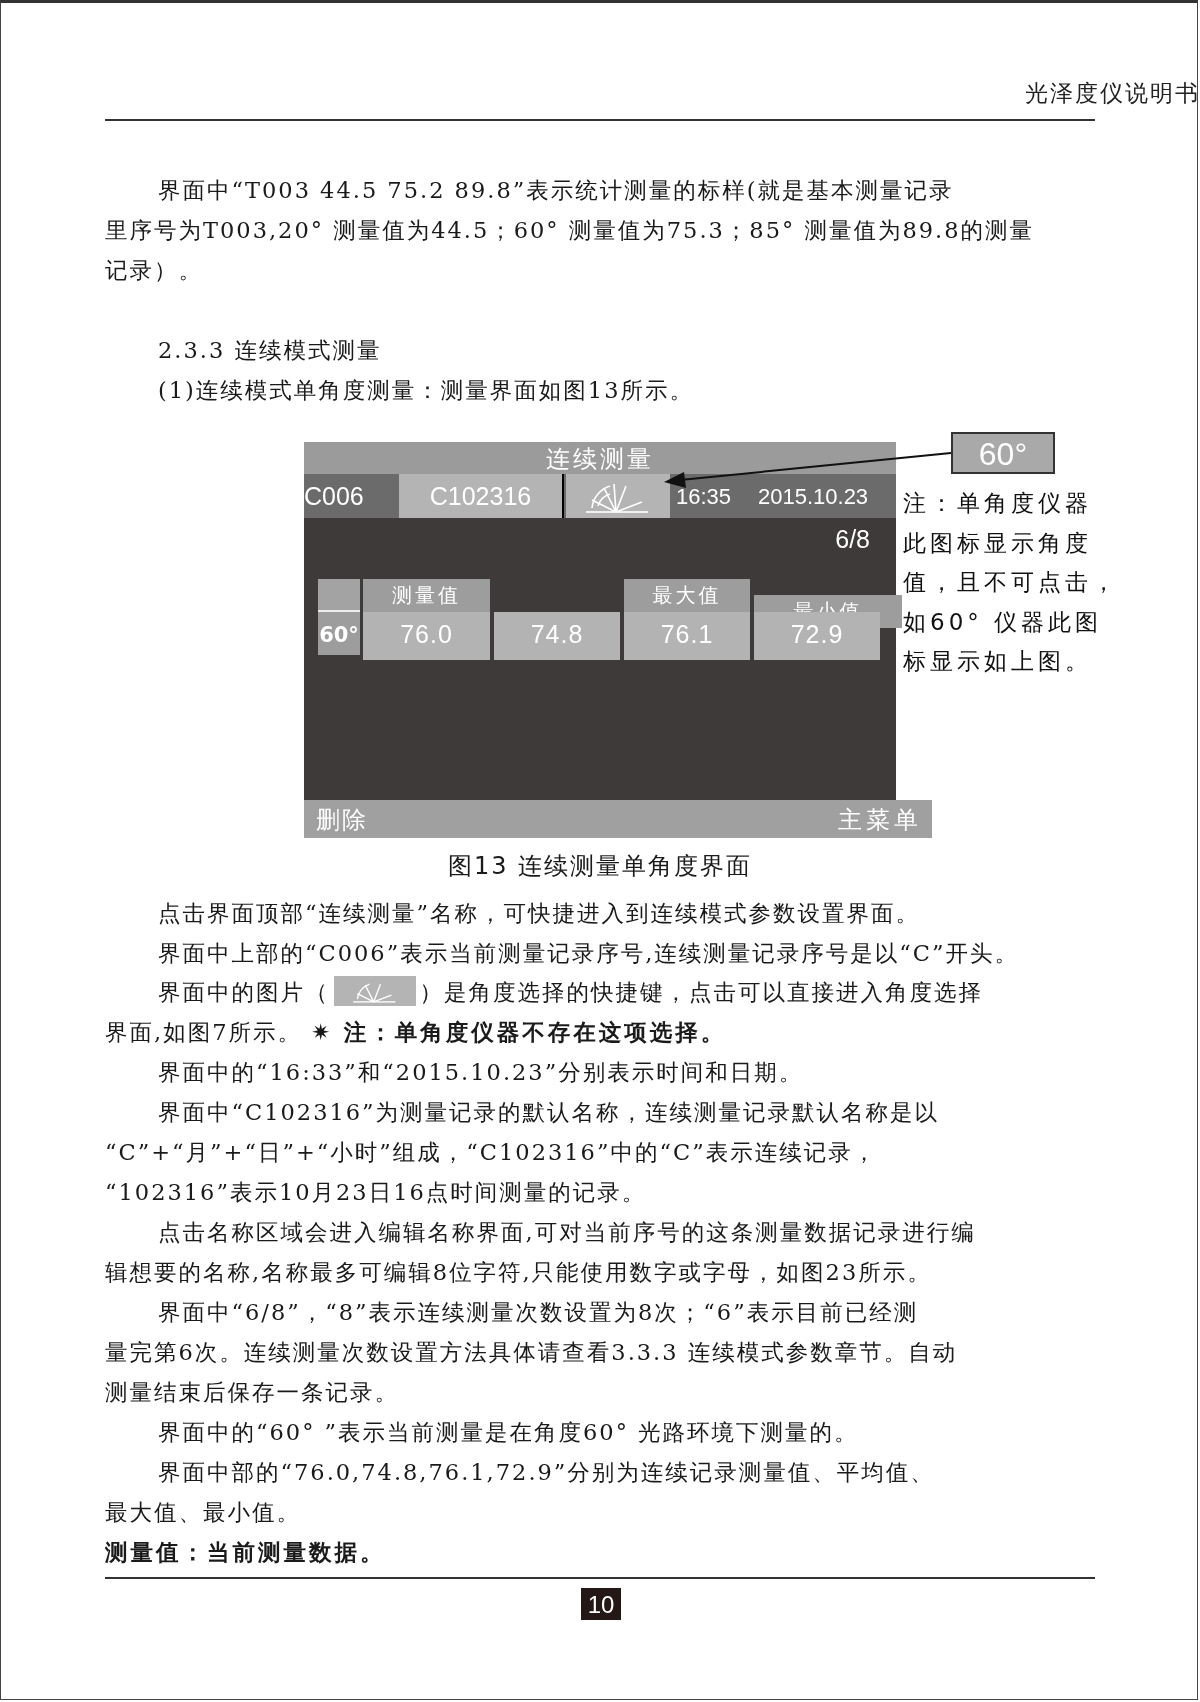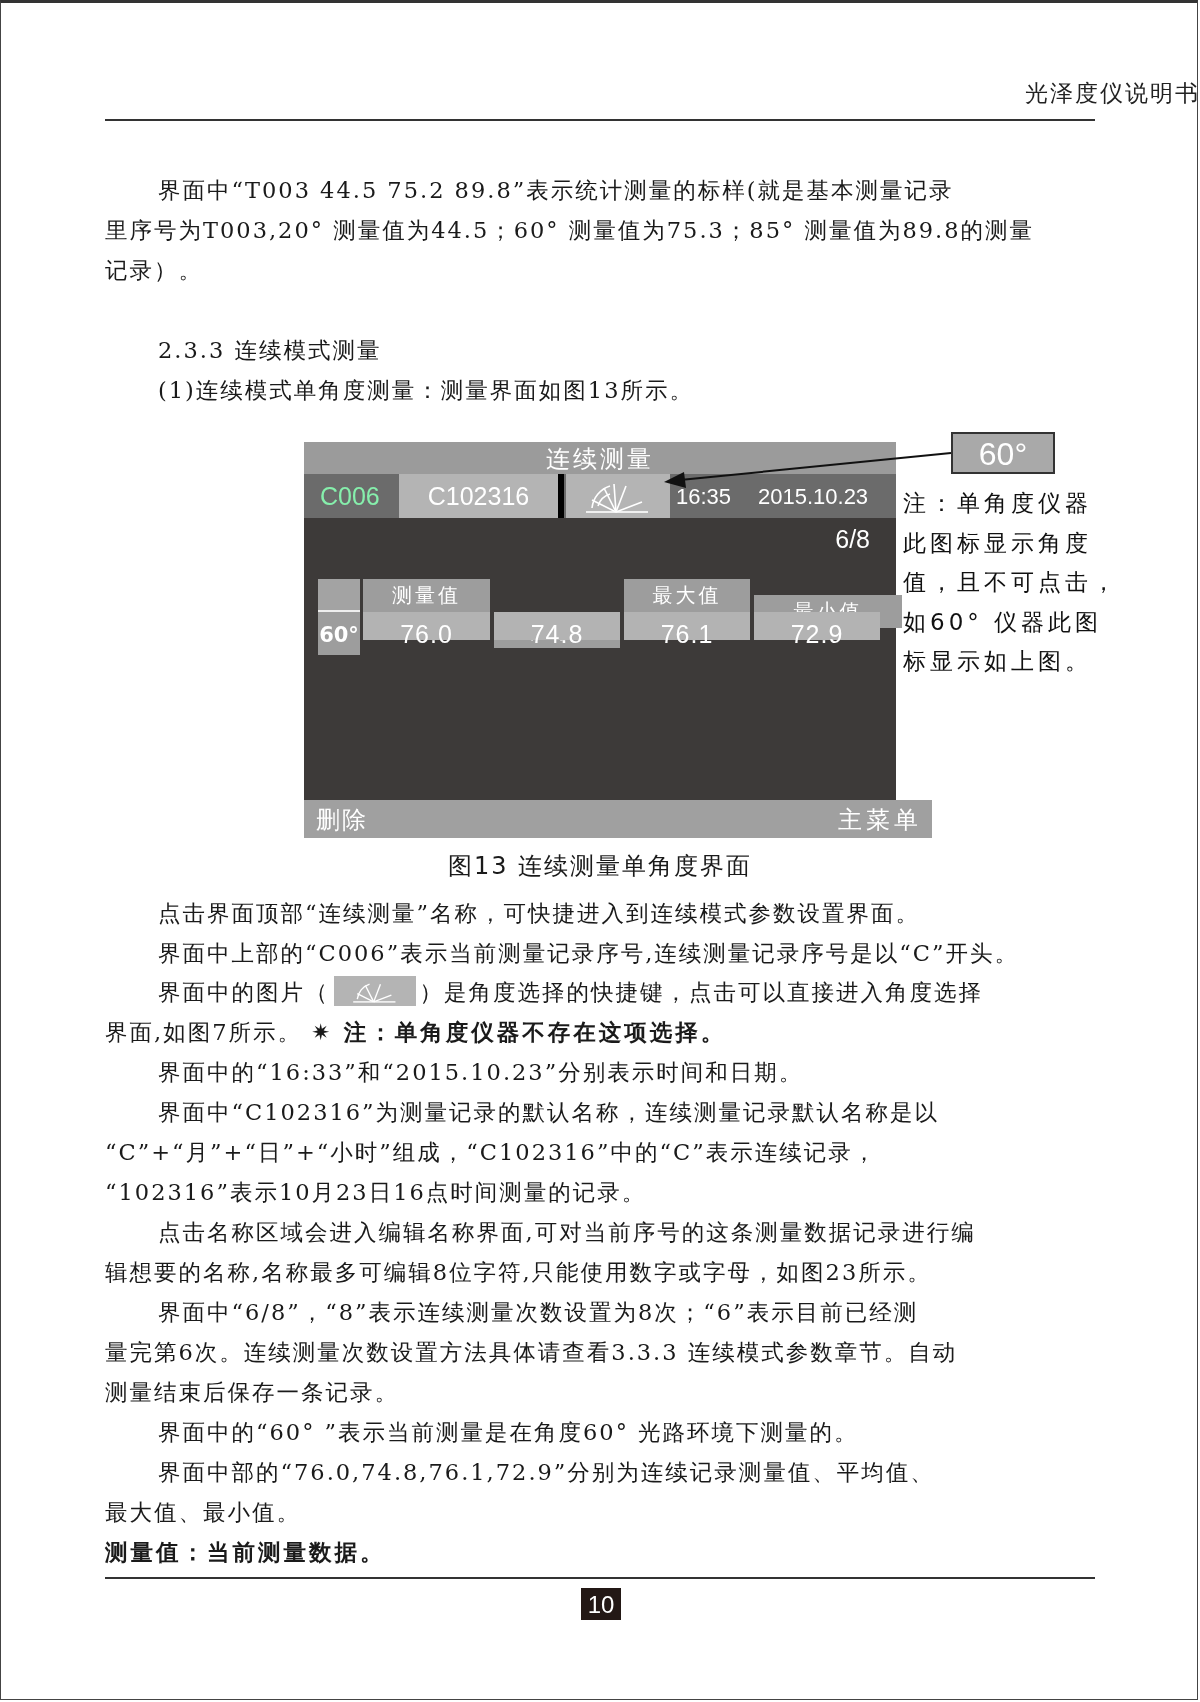--- a/index.html
+++ b/index.html
@@ -13,34 +13,34 @@
   .para { position:absolute; left:105px; width:995px; font-size:22.5px; line-height:40px;
           letter-spacing:2px; white-space:nowrap; }
   .para .indent { display:inline-block; width:53px; }
   .bold { font-family:"DejaVu Sans","Liberation Sans",sans-serif; font-weight:bold; letter-spacing:3px; }
 
   
   .screen { position:absolute; left:304px; top:442px; width:592px; height:396px; background:#3d3a39; }
   .scr-title { position:absolute; left:0; top:0; width:592px; height:32px; background:#9b9b9b;
                color:#fff; text-align:center; font-family:"DejaVu Sans",sans-serif; font-size:24px; line-height:34px; letter-spacing:3px; }
   .scr-row { position:absolute; left:0; top:32px; width:592px; height:44px; background:#6b6b6b; }
-  .scr-rec { position:absolute; left:0; top:0; width:95px; height:44px; color:#86efac;
-             font-family:"Liberation Sans",sans-serif; font-size:25px; line-height:44px; padding-left:16px; box-sizing:border-box; }
+  .scr-rec { position:absolute; left:0; top:0; width:95px; height:44px; color:#ffffff;
+             font-family:"Liberation Sans",sans-serif; font-size:25px; line-height:44px; padding-left:0; box-sizing:border-box; }
   .scr-name { position:absolute; left:95px; top:0; width:165px; height:44px; background:#b4b4b4; color:#fff;
-              font-family:"Liberation Sans",sans-serif; font-size:25px; line-height:44px; text-align:center; border-right:6px solid #000000; box-sizing:border-box; }
+              font-family:"Liberation Sans",sans-serif; font-size:25px; line-height:44px; text-align:center; border-right:2px solid #000000; box-sizing:border-box; }
   .scr-angle-btn { position:absolute; left:262px; top:0; width:104px; height:44px; background:#b4b4b4; }
   .scr-time { position:absolute; left:372px; top:0; height:44px; color:#fff;
               font-family:"Liberation Sans",sans-serif; font-size:22px; line-height:46px; white-space:nowrap; }
   .scr-date { position:absolute; left:454px; top:0; height:44px; color:#fff;
               font-family:"Liberation Sans",sans-serif; font-size:22px; line-height:46px; white-space:nowrap; }
   .scr-count { position:absolute; right:26px; top:78px; color:#fff; font-family:Liberation Sans, sans-serif; font-size:25px; line-height:38px; }
   .scr-table { position:absolute; left:14px; top:137px; }
   .tcell { position:absolute; background:#9d9d9d; color:#fff; font-family:"DejaVu Sans",sans-serif; text-align:center; }
   .thead { height:33px; line-height:33px; font-size:20px; letter-spacing:3px; }
-  .tval { height:28px; line-height:44px; font-size:25px; background:#b3b3b3; font-family:"Liberation Sans",sans-serif; letter-spacing:1px; }
+  .tval { height:48px; line-height:44px; font-size:25px; background:#b3b3b3; font-family:"Liberation Sans",sans-serif; letter-spacing:1px; }
   .angle-corner { position:absolute; left:0; top:0; width:42px; height:33px; background:#a3a3a3; border-bottom:2px solid #eee; box-sizing:border-box; }
   .angle-label { position:absolute; left:0; top:33px; width:42px; height:43px; background:#9d9d9d; color:#fff;
                  font-family:"DejaVu Sans",sans-serif; font-weight:bold; font-size:21px; line-height:46px; text-align:center; }
   .scr-footer { position:absolute; left:0; top:358px; width:592px; height:38px; background:#a0a0a0; color:#fff;
                 font-family:"DejaVu Sans",sans-serif; font-size:24px; line-height:40px;padding-left:36px; }
   .scr-del { position:absolute; left:12px; letter-spacing:2px; }
   .scr-menu { position:absolute; right:10px; letter-spacing:4px; }
 
   .callout-box { position:absolute; left:951px; top:432px; width:104px; height:42px; background:#a9a9a9;
                  border:2px solid #333; box-sizing:border-box; color:#fff; font-family:"Liberation Sans",sans-serif;

